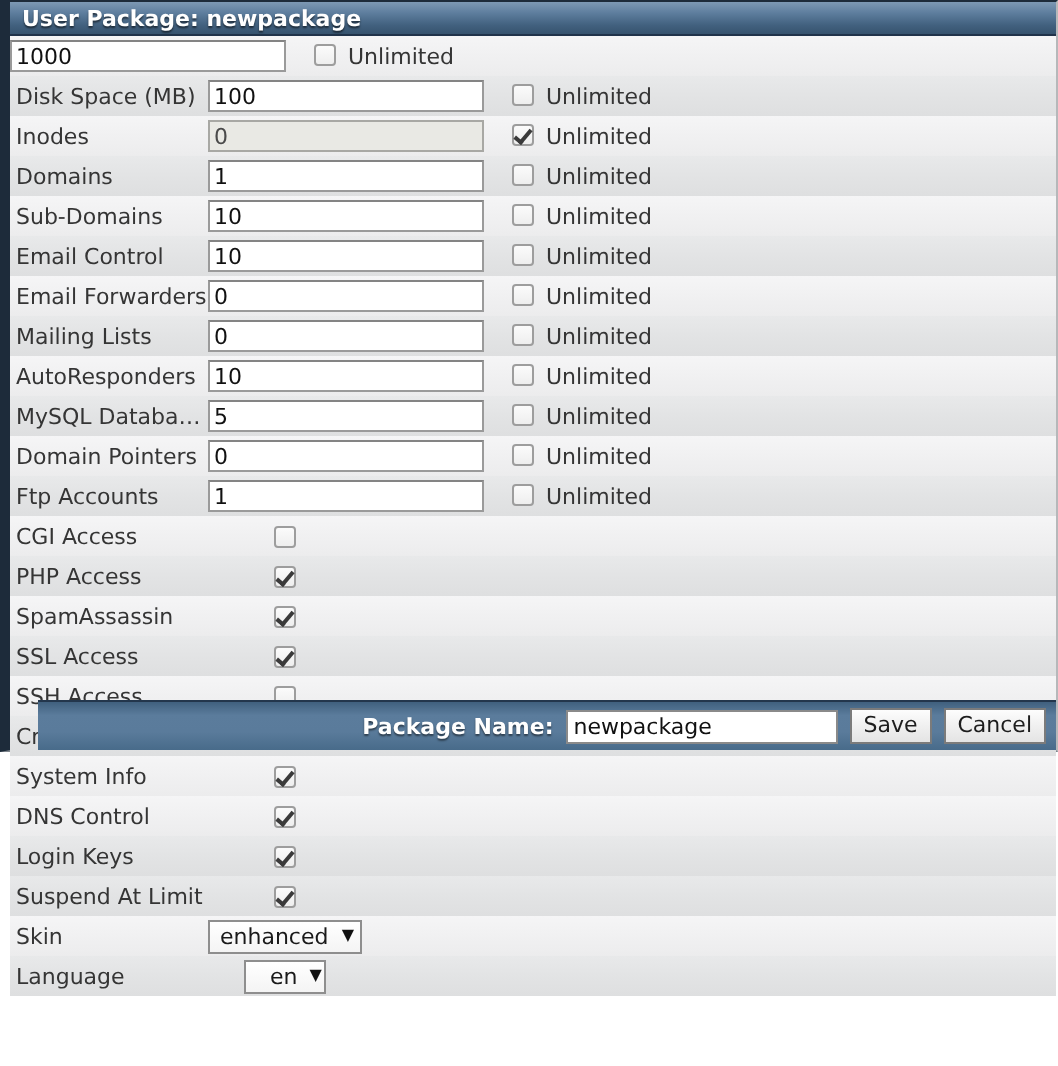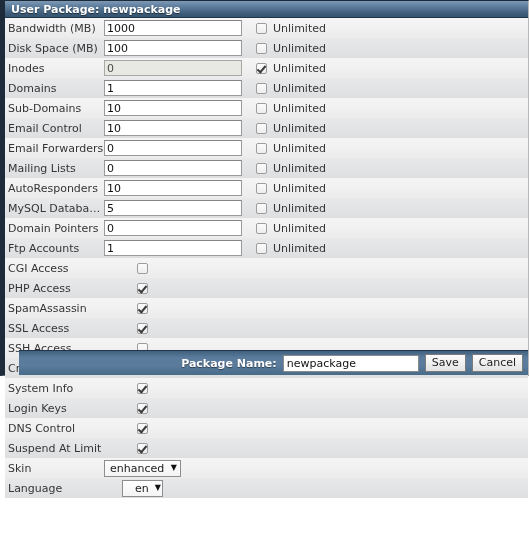--- a/index.html
+++ b/index.html
@@ -93,21 +93,21 @@
   .num-input:disabled,
   .num-input.disabled {
     background: #e9e9e4;
     color: #4a4a4a;
     border-color: #a8a8a4;
   }
 
   
   .unlim-cell {
     display: flex;
-    align-items: center;
+    align-items: flex-start;
     margin-left: 14px;
   }
   .unlim-label {
     margin-left: 6px;
     font-size: 11px;
     color: #353535;
   }
 
   
   .cb {
@@ -223,21 +223,20 @@
 </style>
 </head>
 <body>
 
 <div class="panel">
 
   <div class="titlebar">User Package: newpackage</div>
 
   <div class="rows" id="rows-container">
       <div class="row odd">
-        <div class="row-label">Bandwidth (MB)</div>
         <input type="text" class="num-input" value="1000" style="">
         <div class="unlim-cell">
           <span class="cb"></span>
           <span class="unlim-label">Unlimited</span>
         </div>
       </div>
       <div class="row even">
         <div class="row-label">Disk Space (MB)</div>
         <input type="text" class="num-input" value="100" style="">
         <div class="unlim-cell">
@@ -360,28 +359,28 @@
         <div class="bool-cell">
           <span class="cb checked"></span>
         </div>
       </div>
       <div class="row odd">
         <div class="row-label">System Info</div>
         <div class="bool-cell">
           <span class="cb checked"></span>
         </div>
       </div>
+      <div class="row odd">
+        <div class="row-label">DNS Control</div>
+        <div class="bool-cell">
+          <span class="cb checked"></span>
+        </div>
+      </div>
       <div class="row even">
         <div class="row-label">Login Keys</div>
-        <div class="bool-cell">
-          <span class="cb checked"></span>
-        </div>
-      </div>
-      <div class="row odd">
-        <div class="row-label">DNS Control</div>
         <div class="bool-cell">
           <span class="cb checked"></span>
         </div>
       </div>
       <div class="row even">
         <div class="row-label">Suspend At Limit</div>
         <div class="bool-cell">
           <span class="cb checked"></span>
         </div>
       </div>

